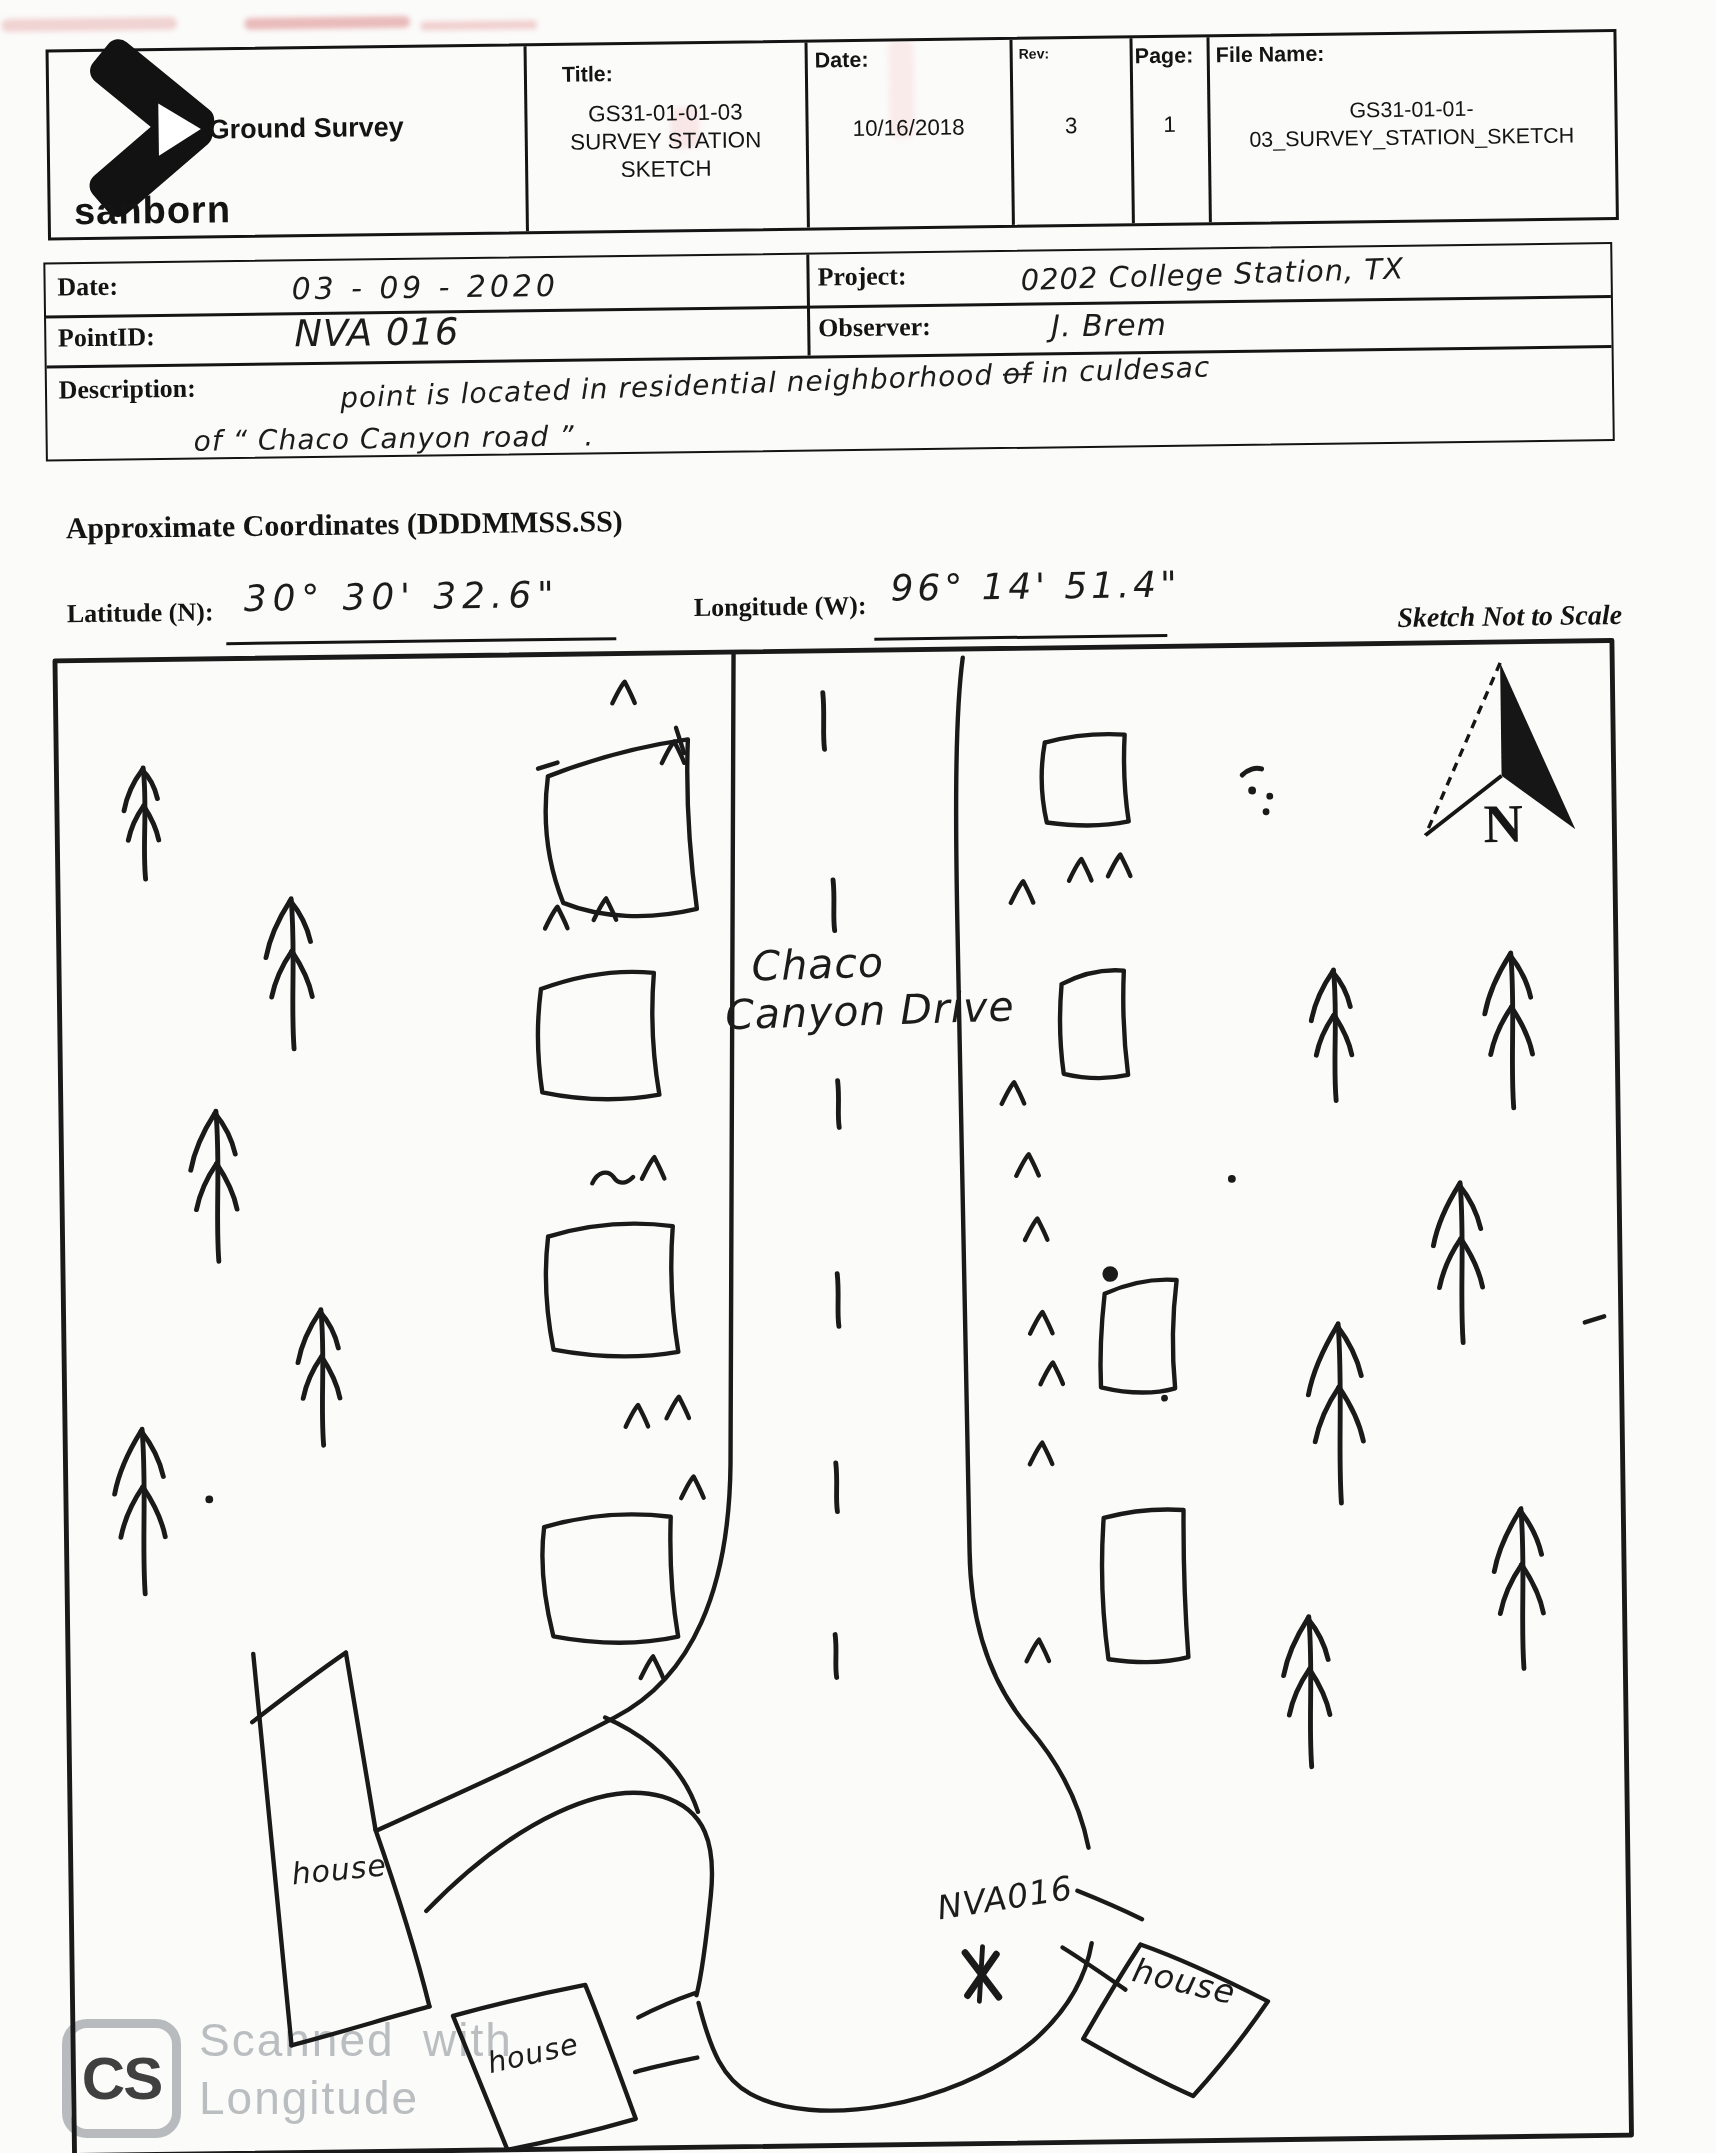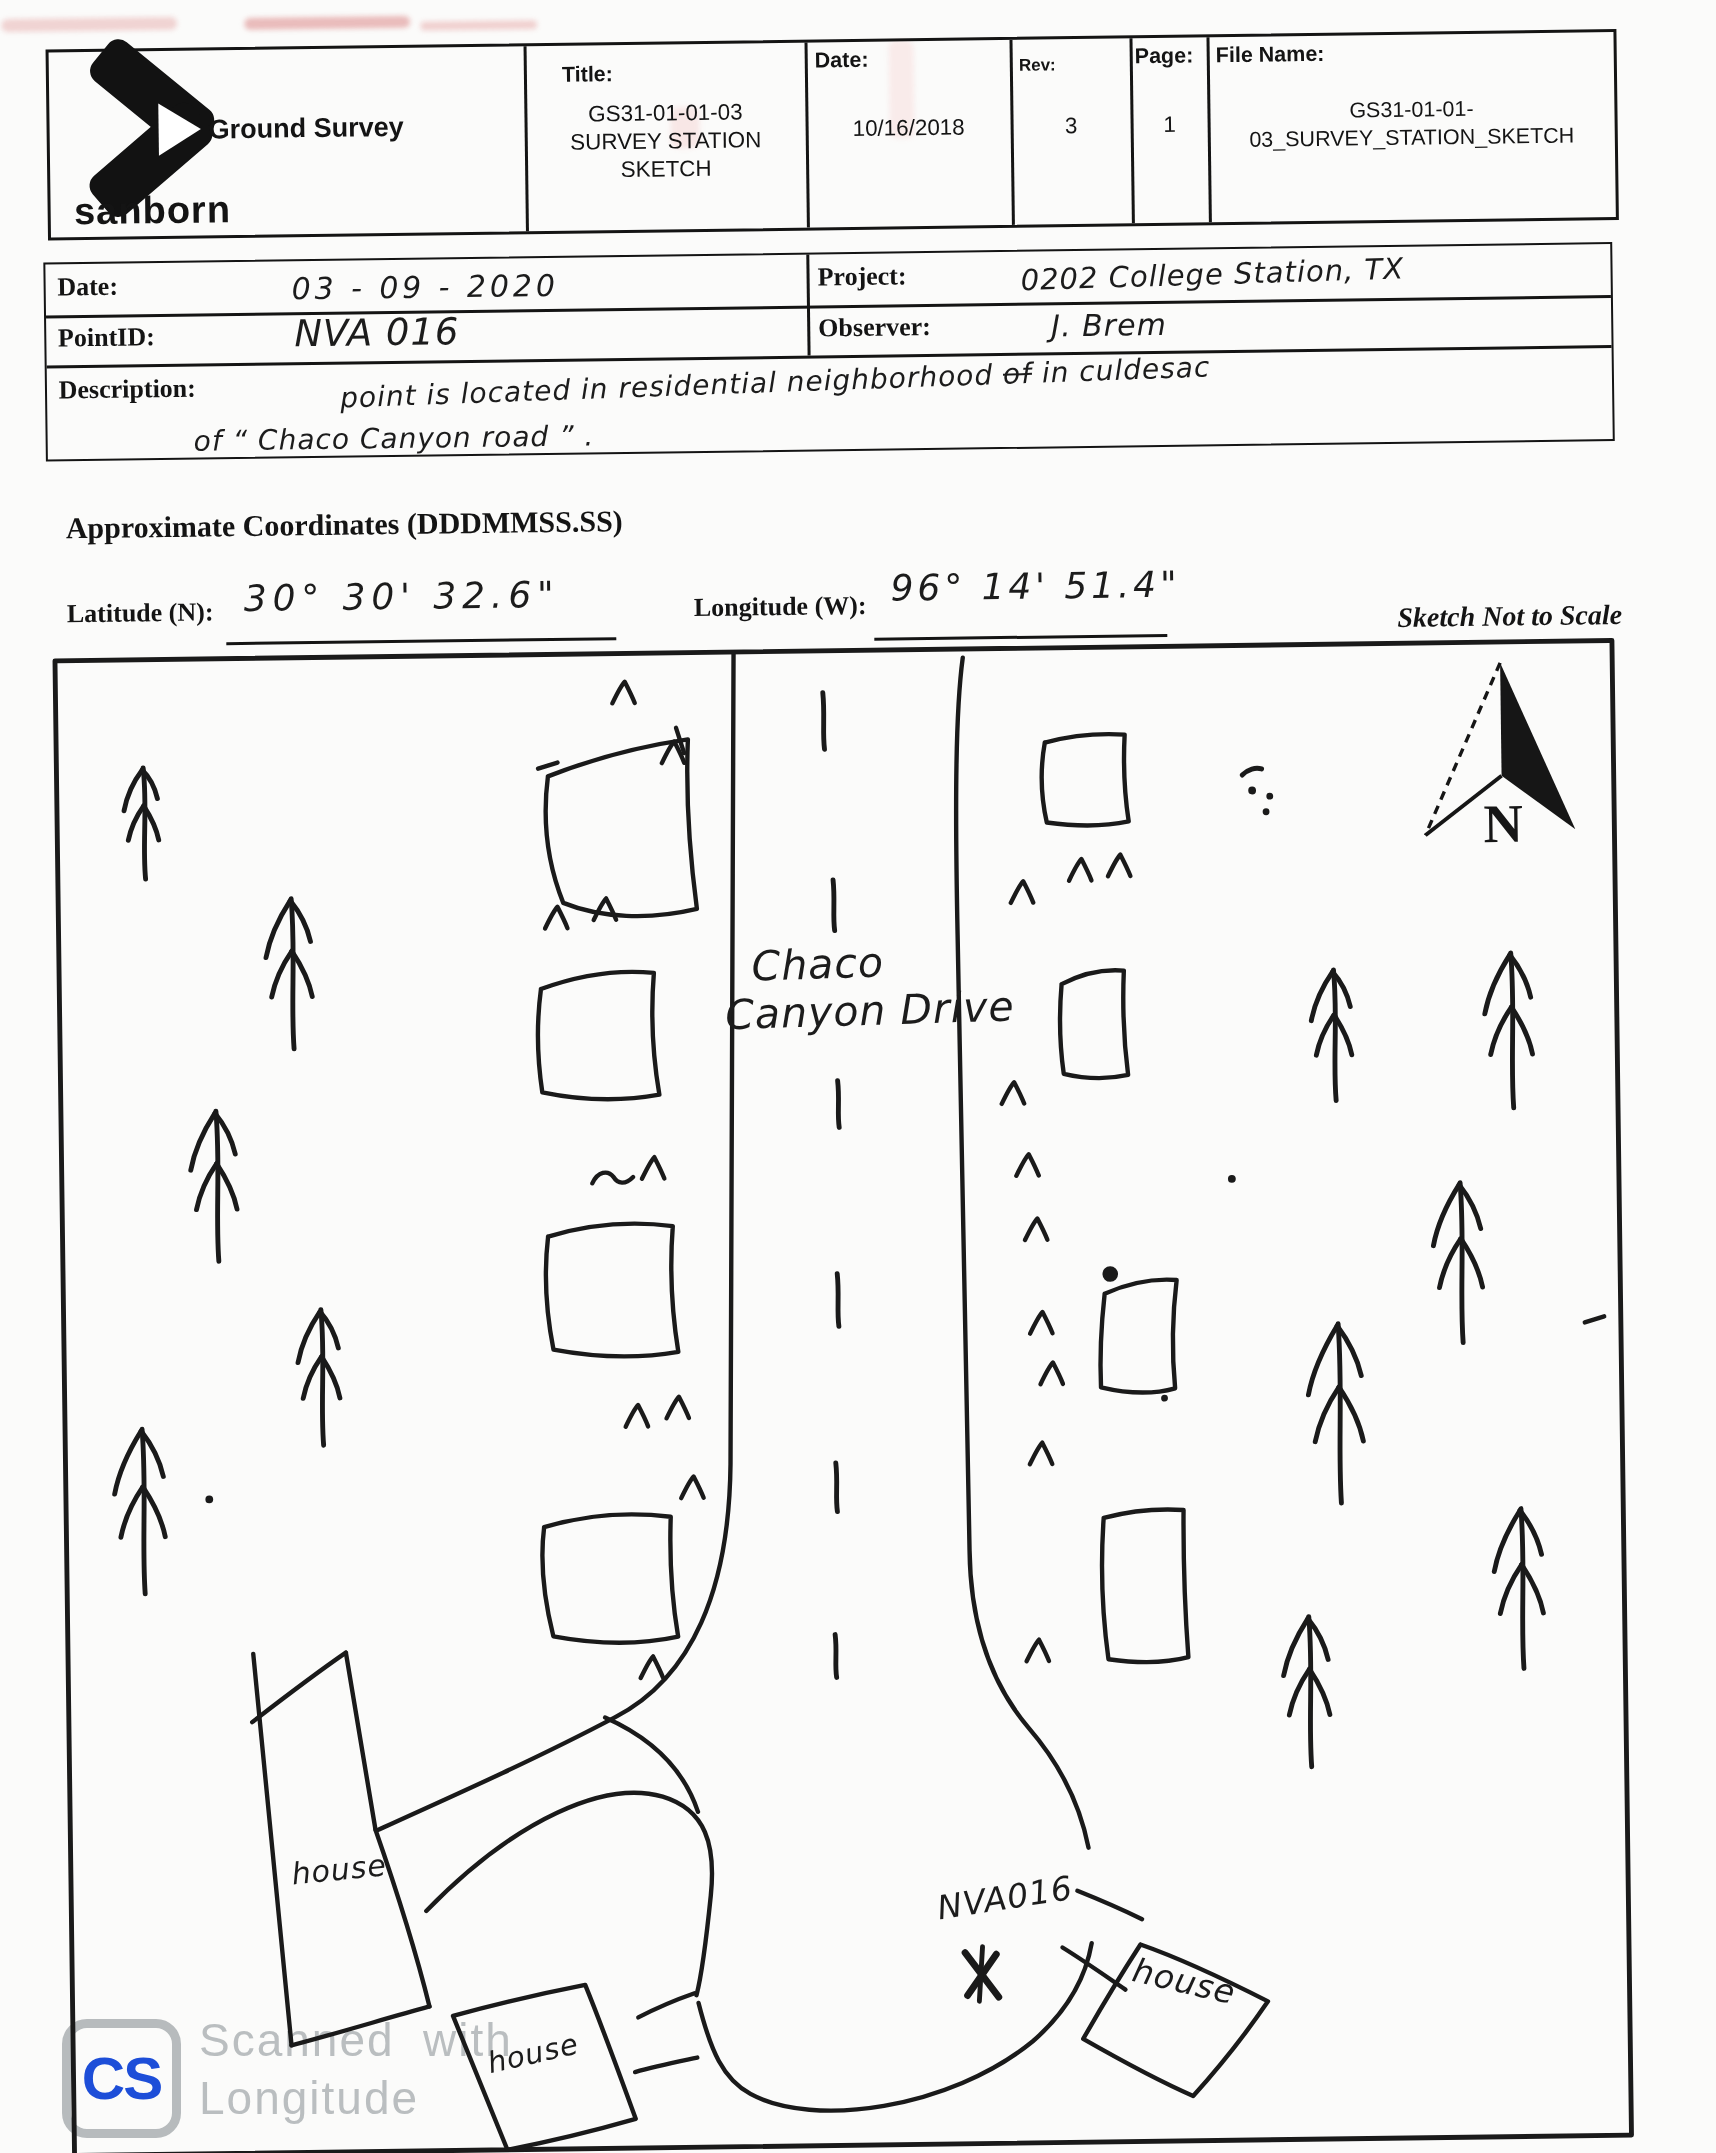--- a/index.html
+++ b/index.html
@@ -15,21 +15,21 @@
   .hline,.vline{background:#141414;position:absolute;}
   .smudge{position:absolute;filter:blur(2.9px);border-radius:7.8px;}
   .underline{position:absolute;background:#141414;height:2.9px;}
   svg{position:absolute;overflow:visible;}
 </style>
 </head>
 <body>
 
 <div id="watermark">
   <div class="abs" style="left:62px;top:2019px;width:101px;height:101px;border:9.8px solid #b7bbbd;border-radius:25px;display:flex;align-items:center;justify-content:center;">
-    <span class="sansb" style="font-size:60px;color:#1d4ed8;letter-spacing:-2px;">CS</span>
+    <span class="sansb" style="font-size:60px;color:#404040;letter-spacing:-2px;">CS</span>
   </div>
   <div class="abs sans" style="left:199px;top:2013px;font-size:46px;color:#babec0;letter-spacing:2px;word-spacing:13.7px;">Scanned with</div>
   <div class="abs sans" style="left:199px;top:2071px;font-size:46px;color:#babec0;letter-spacing:2px;">Longitude</div>
 </div>
 
 <div id="paper">
 
   <div class="smudge" style="left:14.6px;top:7.8px;width:176px;height:13.7px;background:rgba(214,120,120,0.30);"></div>
   <div class="smudge" style="left:258px;top:9.8px;width:166px;height:12.7px;background:rgba(205,85,85,0.38);"></div>
   <div class="smudge" style="left:434px;top:15.6px;width:117px;height:9.8px;background:rgba(214,110,110,0.30);"></div>
@@ -52,21 +52,21 @@
     <div class="abs sansb" style="left:23.4px;top:138px;font-size:38px;letter-spacing:1px;">sanborn</div>
 
     <div class="abs sansb" style="left:485px;top:17px;font-size:21.5px;margin-left:28px;">Title:</div>
     <div class="abs sans pre center" style="left:478px;top:55px;width:276px;font-size:22.4px;line-height:1.25;">GS31-01-01-03
 SURVEY STATION
 SKETCH</div>
 
     <div class="abs sansb" style="left:766px;top:5.9px;font-size:21.5px;">Date:</div>
     <div class="abs sans center" style="left:759px;top:74px;width:200px;font-size:22.4px;">10/16/2018</div>
 
-    <div class="abs sansb" style="left:970px;top:16px;font-size:17px;text-align:right;">Rev:</div>
+    <div class="abs sansb" style="left:970px;top:6px;font-size:14px;text-align:right;">Rev:</div>
     <div class="abs sans center" style="left:964px;top:74px;width:115px;font-size:22.4px;">3</div>
 
     <div class="abs sansb" style="left:1086px;top:5.9px;font-size:21.5px;">Page:</div>
     <div class="abs sans center" style="left:1084px;top:74px;width:72px;font-size:22.4px;">1</div>
 
     <div class="abs sansb" style="left:1167px;top:5.9px;font-size:21.5px;">File Name:</div>
     <div class="abs sans pre center" style="left:1162px;top:62px;width:400px;font-size:21.5px;line-height:1.3;">GS31-01-01-
 03_SURVEY_STATION_SKETCH</div>
   </div>
 

